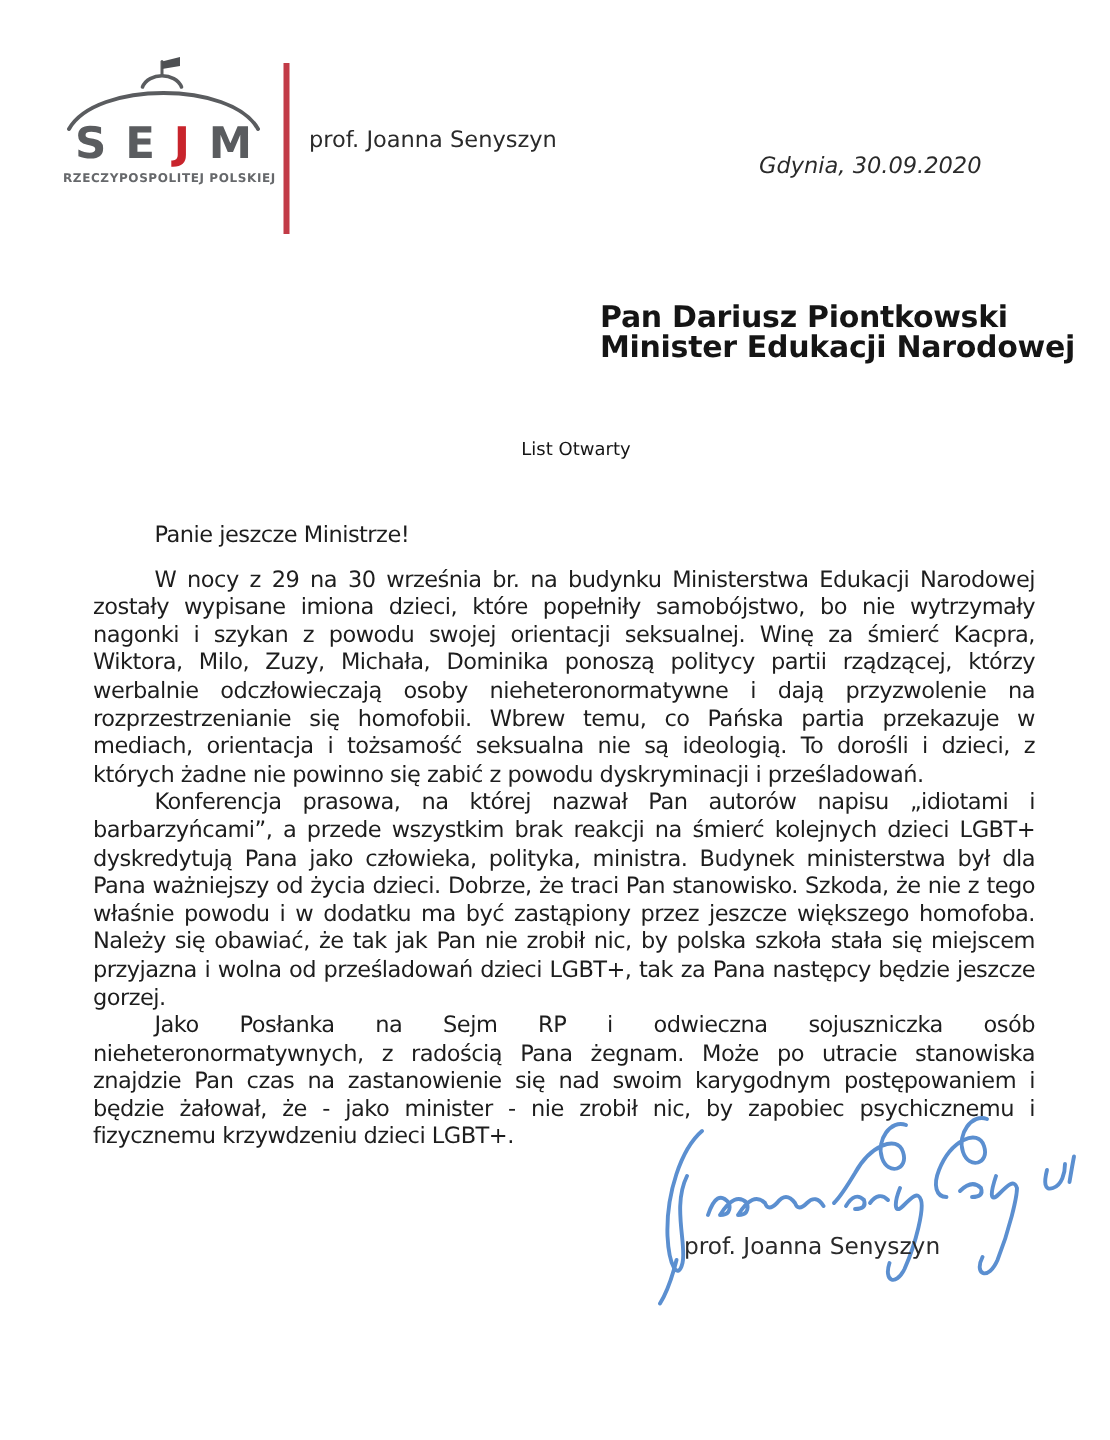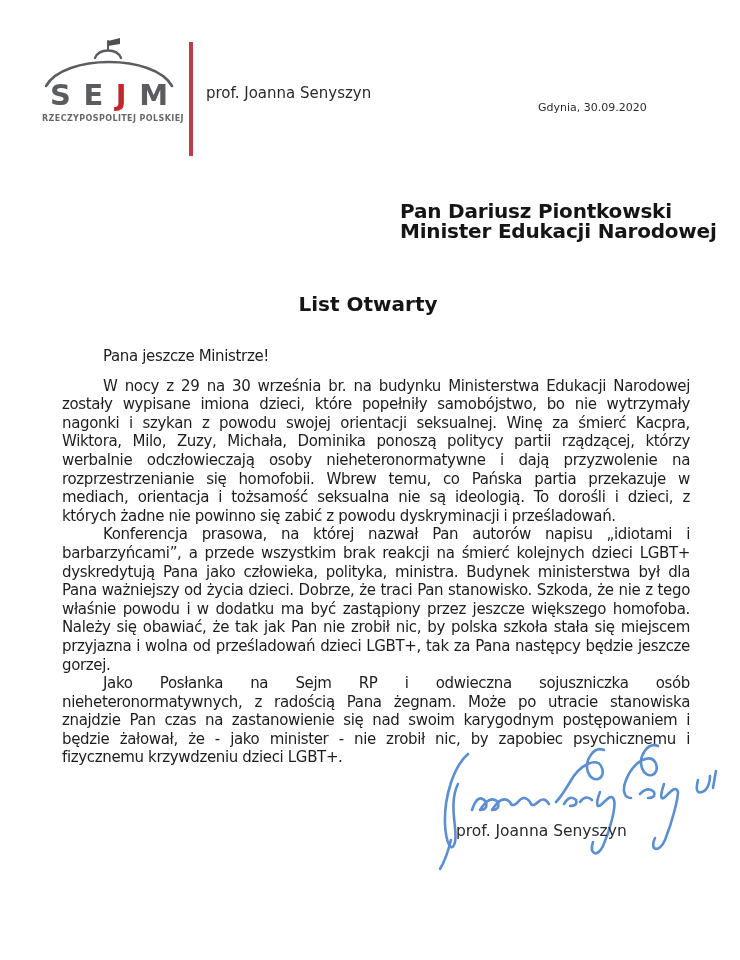--- a/index.html
+++ b/index.html
@@ -26,31 +26,31 @@
   .logo-letters .red { color:#c8242c; }
   .logo-subtitle {
     margin-top:2px; font-size:8px; letter-spacing:0.4px;
     font-weight:700; color:#66686b; white-space:nowrap;
   }
   .red-divider {
     position:absolute; left:189px; top:42px;
     width:4px; height:114px; background:#c23b47;
   }
   .sender { position:absolute; left:206px; top:83px; font-size:15px; line-height:21px; color:#2a2a2a; }
-  .dateline { position:absolute; left:538px; top:101px; font-size:11px; color:#2a2a2a; white-space:nowrap; }
+  .dateline { position:absolute; left:506px; top:101px; font-size:15px; color:#2a2a2a; white-space:nowrap;font-style:italic; }
 
   
   .recipient {
     position:absolute; left:400px; top:201px;
     font-size:20px; font-weight:700; line-height:20px;
     letter-spacing:-0.2px; color:#151515;
   }
   .letter-title {
-    position:absolute; left:54px; top:292px; width:628px;
-    text-align:center; font-size:20px; font-weight:700; color:#151515;
+    position:absolute; left:70px; top:292px; width:628px;
+    text-align:center; font-size:12px; font-weight:400; color:#151515;
   }
 
   
   .body-text {
     position:absolute; left:62px; top:347px; width:628px;
     font-size:15px; line-height:18.6px; letter-spacing:-0.35px;
     color:#1d1d1d;
   }
   .body-text .salutation { text-indent:41px; margin-bottom:11px; }
   .body-text p.para { text-align:justify; text-indent:41px; margin:0; }
@@ -97,21 +97,21 @@
   <div class="dateline">Gdynia, 30.09.2020</div>
 
   <div class="recipient">
     <div>Pan Dariusz Piontkowski</div>
     <div>Minister Edukacji Narodowej</div>
   </div>
 
   <div class="letter-title">List Otwarty</div>
 
   <div class="body-text">
-    <p class="salutation">Pana jeszcze Ministrze!</p>
+    <p class="salutation">Panie jeszcze Ministrze!</p>
     <p class="para">W nocy z 29 na 30 września br. na budynku Ministerstwa Edukacji Narodowej zostały wypisane imiona dzieci, które popełniły samobójstwo, bo nie wytrzymały nagonki i szykan z powodu swojej orientacji seksualnej. Winę za śmierć Kacpra, Wiktora, Milo, Zuzy, Michała, Dominika ponoszą politycy partii rządzącej, którzy werbalnie odczłowieczają osoby nieheteronormatywne i dają przyzwolenie na rozprzestrzenianie się homofobii. Wbrew temu, co Pańska partia przekazuje w mediach, orientacja i tożsamość seksualna nie są ideologią. To dorośli i dzieci, z których żadne nie powinno się zabić z powodu dyskryminacji i prześladowań.</p>
     <p class="para">Konferencja prasowa, na której nazwał Pan autorów napisu „idiotami i barbarzyńcami”, a przede wszystkim brak reakcji na śmierć kolejnych dzieci LGBT+ dyskredytują Pana jako człowieka, polityka, ministra. Budynek ministerstwa był dla Pana ważniejszy od życia dzieci. Dobrze, że traci Pan stanowisko. Szkoda, że nie z tego właśnie powodu i w dodatku ma być zastąpiony przez jeszcze większego homofoba. Należy się obawiać, że tak jak Pan nie zrobił nic, by polska szkoła stała się miejscem przyjazna i wolna od prześladowań dzieci LGBT+, tak za Pana następcy będzie jeszcze gorzej.</p>
     <p class="para">Jako Posłanka na Sejm RP i odwieczna sojuszniczka osób nieheteronormatywnych, z radością Pana żegnam. Może po utracie stanowiska znajdzie Pan czas na zastanowienie się nad swoim karygodnym postępowaniem i będzie żałował, że - jako minister - nie zrobił nic, by zapobiec psychicznemu i fizycznemu krzywdzeniu dzieci LGBT+.</p>
   </div>
 
   <div class="signature-block">
     <svg width="302" height="132" viewBox="0 0 302 132">
       <g fill="none" stroke="#5b8fd0" stroke-width="2.6" stroke-linecap="round" stroke-linejoin="round">
 
         <path d="M50,14 C36,26 26,56 27,84 C28,104 34,114 37,102 C40,90 30,64 40,44"></path>

